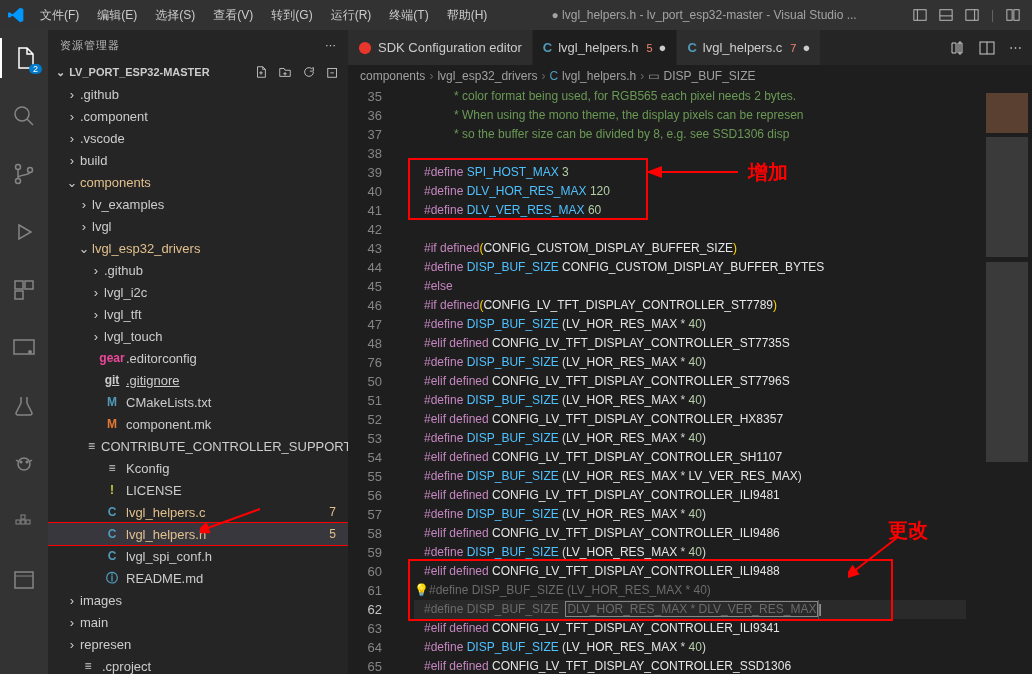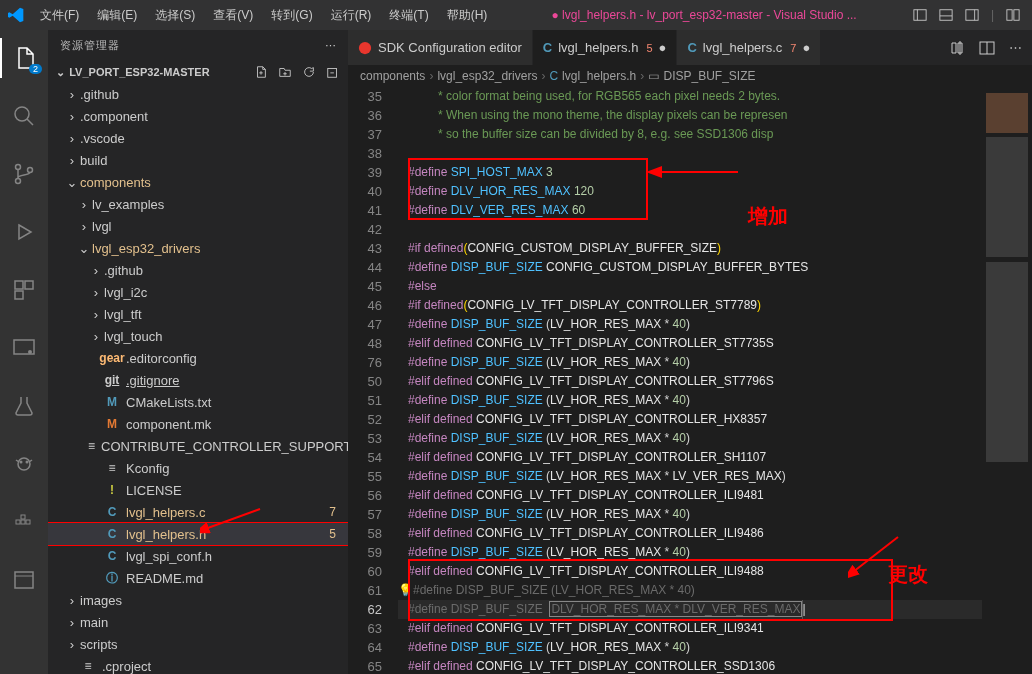--- a/index.html
+++ b/index.html
@@ -3,21 +3,21 @@
 <meta charset="utf-8">
 <style>
 * { margin: 0; padding: 0; box-sizing: border-box; font-family: "Segoe UI", -apple-system, sans-serif; }
 body { background: #1e1e1e; color: #cccccc; font-size: 13px; overflow: hidden; width: 1032px; height: 674px; position: relative; }
 
 
 .titlebar { height: 30px; background: #323233; display: flex; align-items: center; padding: 0 8px; font-size: 12px; }
 .titlebar .vsc-icon { width: 16px; height: 16px; margin-right: 8px; }
 .titlebar .menus { display: flex; gap: 2px; }
 .titlebar .menu-item { padding: 4px 8px; cursor: pointer; color: #cccccc; }
-.titlebar .title { flex: 1; text-align: center; color: #ec4899; font-size: 12px; }
+.titlebar .title { flex: 1; text-align: center; color: #a3a3a3; font-size: 12px; }
 .titlebar .win-controls { display: flex; gap: 12px; padding-right: 4px; }
 .titlebar .win-controls svg { width: 14px; height: 14px; }
 
 
 .main { display: flex; height: calc(100% - 30px); }
 
 
 .activitybar { width: 48px; background: #333333; display: flex; flex-direction: column; align-items: center; padding-top: 8px; gap: 18px; }
 .activitybar .act-item { width: 48px; height: 40px; display: flex; align-items: center; justify-content: center; cursor: pointer; color: #858585; position: relative; }
 .activitybar .act-item.active { color: #ffffff; border-left: 2px solid #ffffff; }
@@ -44,21 +44,21 @@
 .tabs { display: flex; height: 35px; background: #252526; align-items: stretch; }
 .tab { display: flex; align-items: center; padding: 0 10px; background: #2d2d2d; border-right: 1px solid #252526; font-size: 13px; cursor: pointer; gap: 6px; }
 .tab.active { background: #1e1e1e; }
 .tab .dot { color: #cccccc; }
 .tab .num { font-size: 11px; margin-left: 2px; }
 .tabs-actions { margin-left: auto; display: flex; align-items: center; gap: 14px; padding: 0 10px; color: #cccccc; }
 
 .breadcrumb { height: 22px; display: flex; align-items: center; padding: 0 12px; font-size: 12px; color: #a0a0a0; gap: 4px; background: #1e1e1e; }
 .breadcrumb .sep { color: #666; }
 
-.code-wrap { flex: 1; display: flex; overflow: hidden; position: relative; }
+.code-wrap { flex: 1; display: flex; overflow: hidden; position: relative; gap: 16px; }
 .gutter { width: 50px; text-align: right; padding-right: 16px; color: #858585; font-family: Consolas, monospace; font-size: 13px; line-height: 19px; padding-top: 0; user-select: none; }
 .gutter .ln { height: 19px; }
 .gutter .ln.current { color: #c6c6c6; }
 .gutter .bp { position: relative; }
 .gutter .bp::before { content: ""; position: absolute; left: -10px; top: 5px; width: 9px; height: 9px; background: #e51400; border-radius: 50%; }
 
 .code { flex: 1; font-family: Consolas, monospace; font-size: 12px; line-height: 19px; white-space: pre; color: #d4d4d4; position: relative; }
 .code .line { height: 19px; padding-left: 10px; }
 .comment { color: #6a9955; }
 .keyword { color: #c586c0; }
@@ -67,21 +67,21 @@
 .number { color: #b5cea8; }
 .paren { color: #ffd700; }
 .dim { color: #6b6b6b; }
 
 .minimap { width: 50px; background: #1e1e1e; position: relative; }
 .minimap .mm-block { position: absolute; left: 4px; right: 4px; background: #3a3a3a; }
 
 
 .anno { position: absolute; pointer-events: none; z-index: 100; }
 .red-box { border: 2px solid #ff0000; position: absolute; }
-.red-text { color: #ff0000; font-size: 20px; font-weight: bold; position: absolute; font-family: sans-serif; margin-top: 44px; }
+.red-text { color: #ff0000; font-size: 20px; font-weight: bold; position: absolute; font-family: sans-serif; }
 
 .bulb { color: #ffcc00; }
 
 
 ::-webkit-scrollbar { width: 10px; }
 ::-webkit-scrollbar-thumb { background: #424242; }
 
 </style>
 </head>
 <body>
@@ -261,21 +261,21 @@
         <div class="tree-item" style="padding-left: 40px; color: rgb(204, 204, 204);">
           <span class="chev">›</span>
           <span>lvgl_tft</span>
         </div>
         <div class="tree-item" style="padding-left: 40px; color: rgb(204, 204, 204);">
           <span class="chev">›</span>
           <span>lvgl_touch</span>
         </div>
         <div class="tree-item" style="padding-left: 40px; color: rgb(204, 204, 204);">
           <span class="chev"></span>
-          <span class="icon" style="color:#fdba74;font-weight:bold;font-size:12px">gear</span>
+          <span class="icon" style="color:#ec4899;font-weight:bold;font-size:12px">gear</span>
           <span>.editorconfig</span>
         </div>
         <div class="tree-item" style="padding-left: 40px; color: rgb(204, 204, 204); text-decoration: underline;">
           <span class="chev"></span>
           <span class="icon" style="color:#cccccc;font-weight:bold;font-size:12px">git</span>
           <span>.gitignore</span>
         </div>
         <div class="tree-item" style="padding-left: 40px; color: rgb(204, 204, 204);">
           <span class="chev"></span>
           <span class="icon" style="color:#519aba;font-weight:bold;font-size:12px">M</span>
@@ -326,21 +326,21 @@
         <div class="tree-item" style="padding-left: 16px; color: rgb(204, 204, 204);">
           <span class="chev">›</span>
           <span>images</span>
         </div>
         <div class="tree-item" style="padding-left: 16px; color: rgb(204, 204, 204);">
           <span class="chev">›</span>
           <span>main</span>
         </div>
         <div class="tree-item" style="padding-left: 16px; color: rgb(204, 204, 204);">
           <span class="chev">›</span>
-          <span>scripts</span>
+          <span>represen</span>
         </div>
         <div class="tree-item" style="padding-left: 16px; color: rgb(204, 204, 204);">
           <span class="chev"></span>
           <span class="icon" style="color:#cccccc;font-weight:bold;font-size:12px">≡</span>
           <span>.cproject</span>
         </div>
       </div>
   </div>
 
   <div class="editor">

